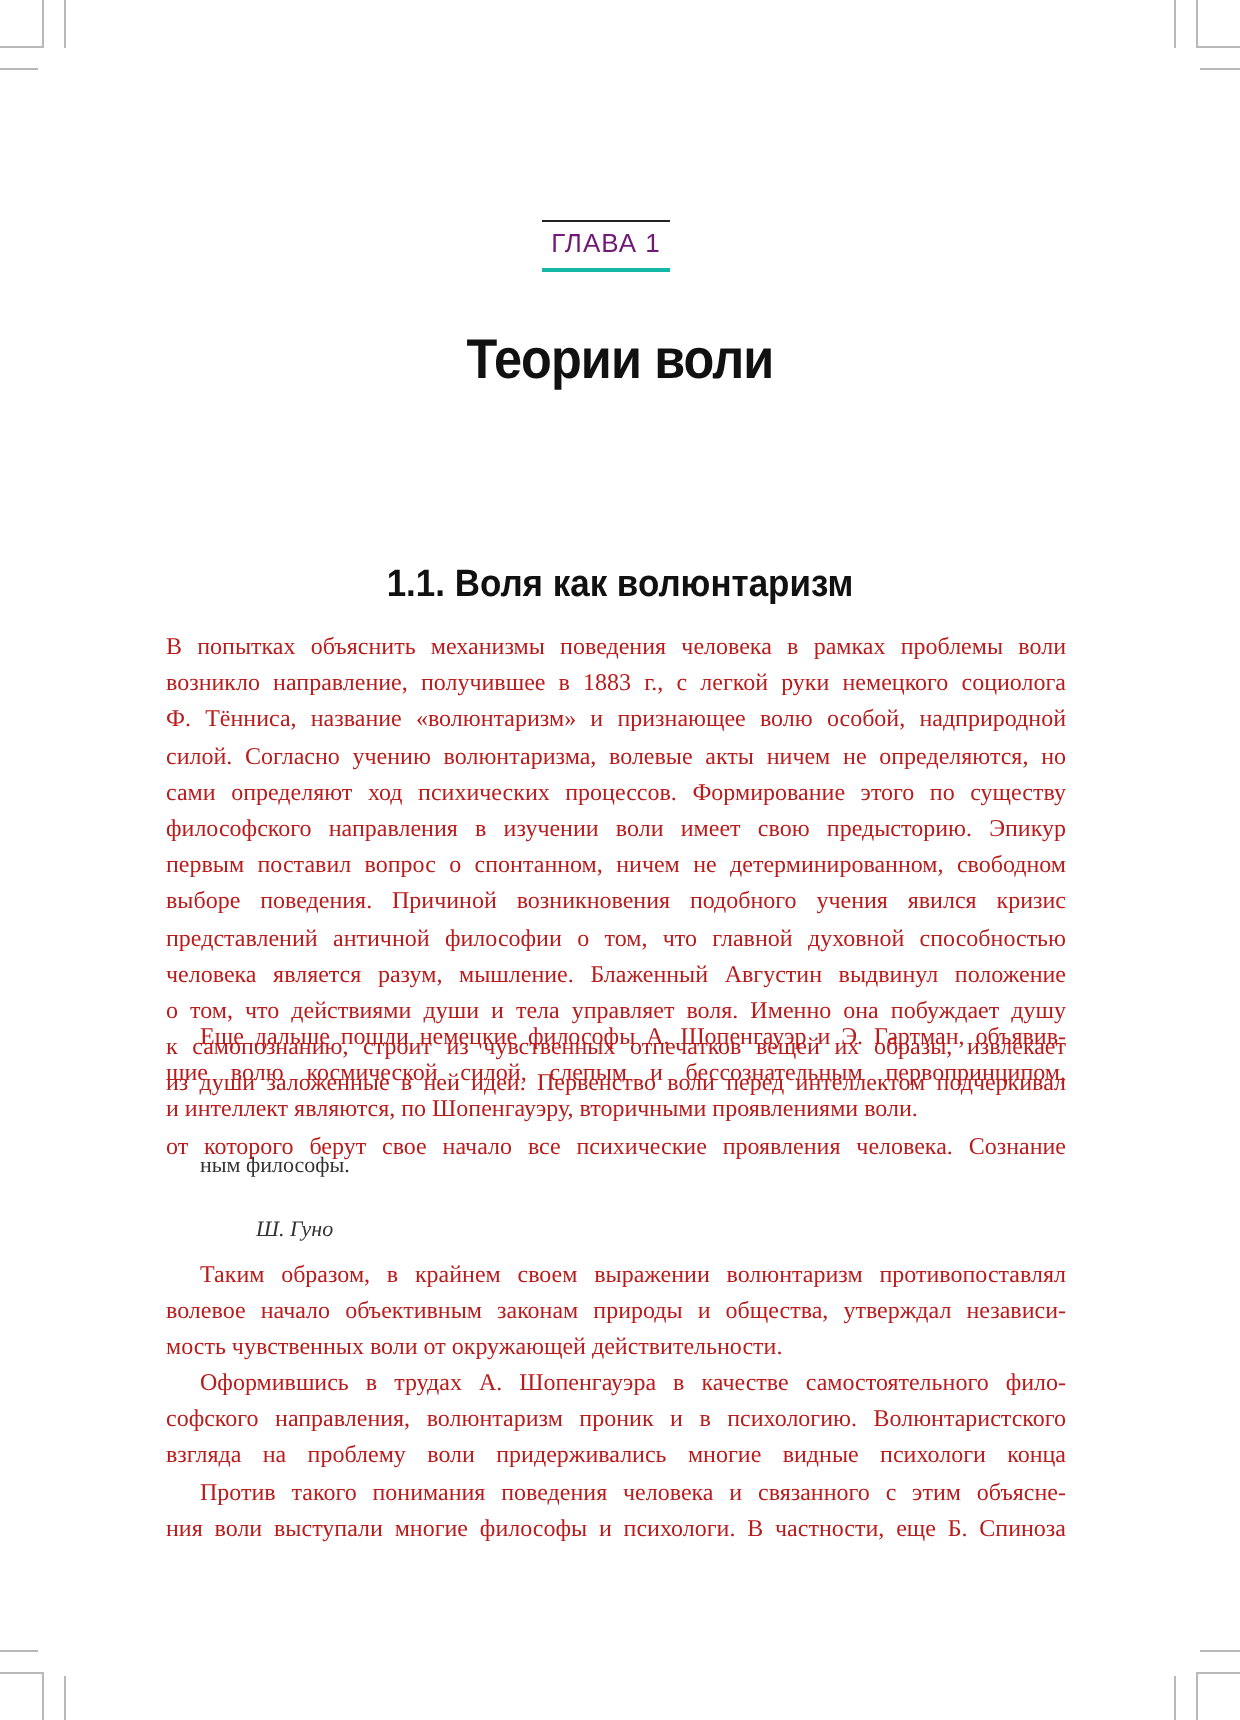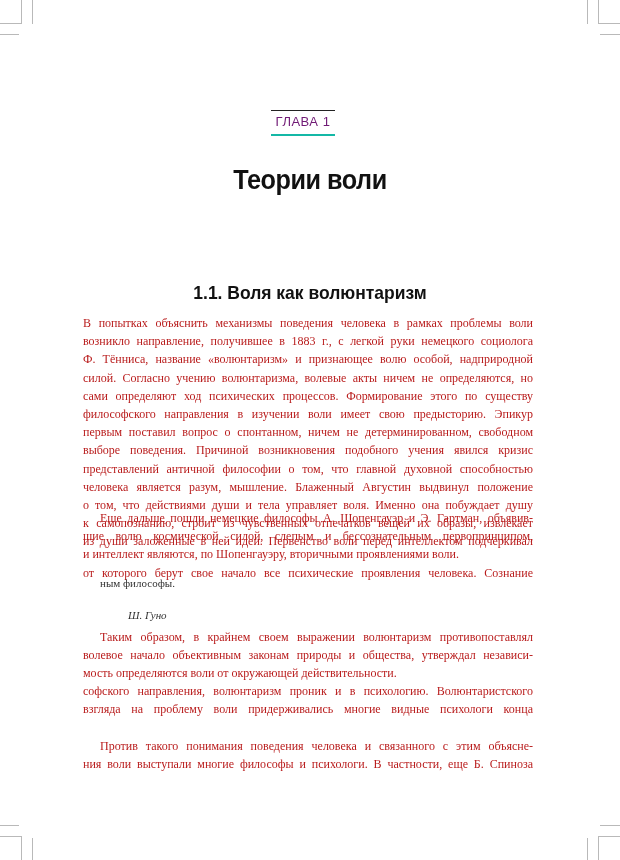--- a/index.html
+++ b/index.html
@@ -92,24 +92,25 @@
 </div>
 
 <div class="epigraph" style="top:576px;">
   <span class="line last">ным философы.</span>
 </div>
 <div class="epigraph-author" style="top:609px;">Ш. Гуно</div>
 
 <div class="body-text" style="top:628px;">
   <span class="line" style="padding-left:17px;">Таким образом, в крайнем своем выражении волюнтаризм противопоставлял</span>
   <span class="line">волевое начало объективным законам природы и общества, утверждал независи-</span>
-  <span class="line last">мость определяются воли от окружающей действительности.</span>
+  <span class="line last">мость чувственных воли от окружающей действительности.</span>
 </div>
 
 <div class="body-text" style="top:682px;">
+  <span class="line" style="padding-left:17px;">Оформившись в трудах А. Шопенгауэра в качестве самостоятельного фило-</span>
   <span class="line">софского направления, волюнтаризм проник и в психологию. Волюнтаристского</span>
   <span class="line">взгляда на проблему воли придерживались многие видные психологи конца</span>
 </div>
 
 <div class="body-text" style="top:737px;">
   <span class="line" style="padding-left:17px;">Против такого понимания поведения человека и связанного с этим объясне-</span>
   <span class="line">ния воли выступали многие философы и психологи. В частности, еще Б. Спиноза</span>
 </div>
 
 </body></html>

